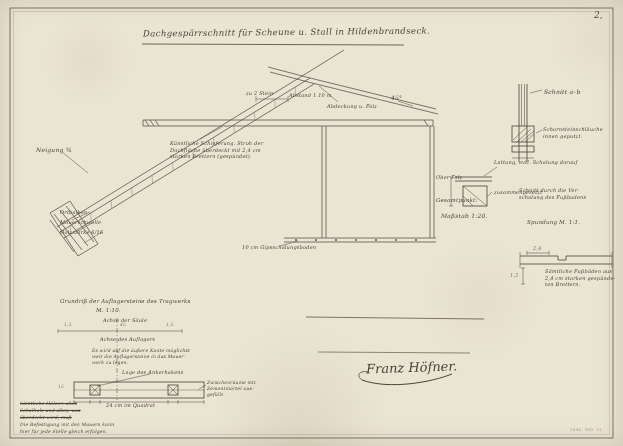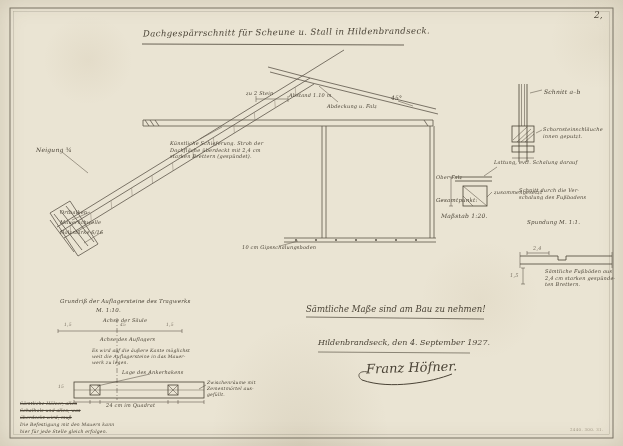--- a/index.html
+++ b/index.html
@@ -214,22 +214,20 @@
     <g fill="none" stroke="#4a4336">
       <line x1="142" y1="44" x2="404" y2="45" stroke-width="0.8"></line>
       <line x1="306" y1="317" x2="484" y2="319" stroke-width="0.7"></line>
       <line x1="318" y1="352" x2="470" y2="353" stroke-width="0.6"></line>
       <path d="M362,380 C390,390 432,382 452,374" stroke-width="1"></path>
       <path d="M362,380 C356,376 359,370 368,372" stroke-width="0.8"></path>
     </g>
   </svg>
 
   <div class="title">Dachgespärrschnitt für Scheune u. Stall in Hildenbrandseck.</div>
-  <div class="measure-note">Sämtliche Maße sind am Bau zu nehmen!</div>
-  <div class="place-date">Hildenbrandseck, den 4. September 1927.</div>
   <div class="signature">Franz Höfner.</div>
   <div class="page-number">2,</div>
   <div class="archive-stamp">2440. 300. 31.</div>
 
   <div>
       <div class="ann" style="left: 246px; top: 90px; font-size: 5px;">
         <span>zu 2 Stein</span>
       </div>
       <div class="ann" style="left: 289px; top: 92px; font-size: 5px;">
         <span>Abstand 1.10 m</span>

